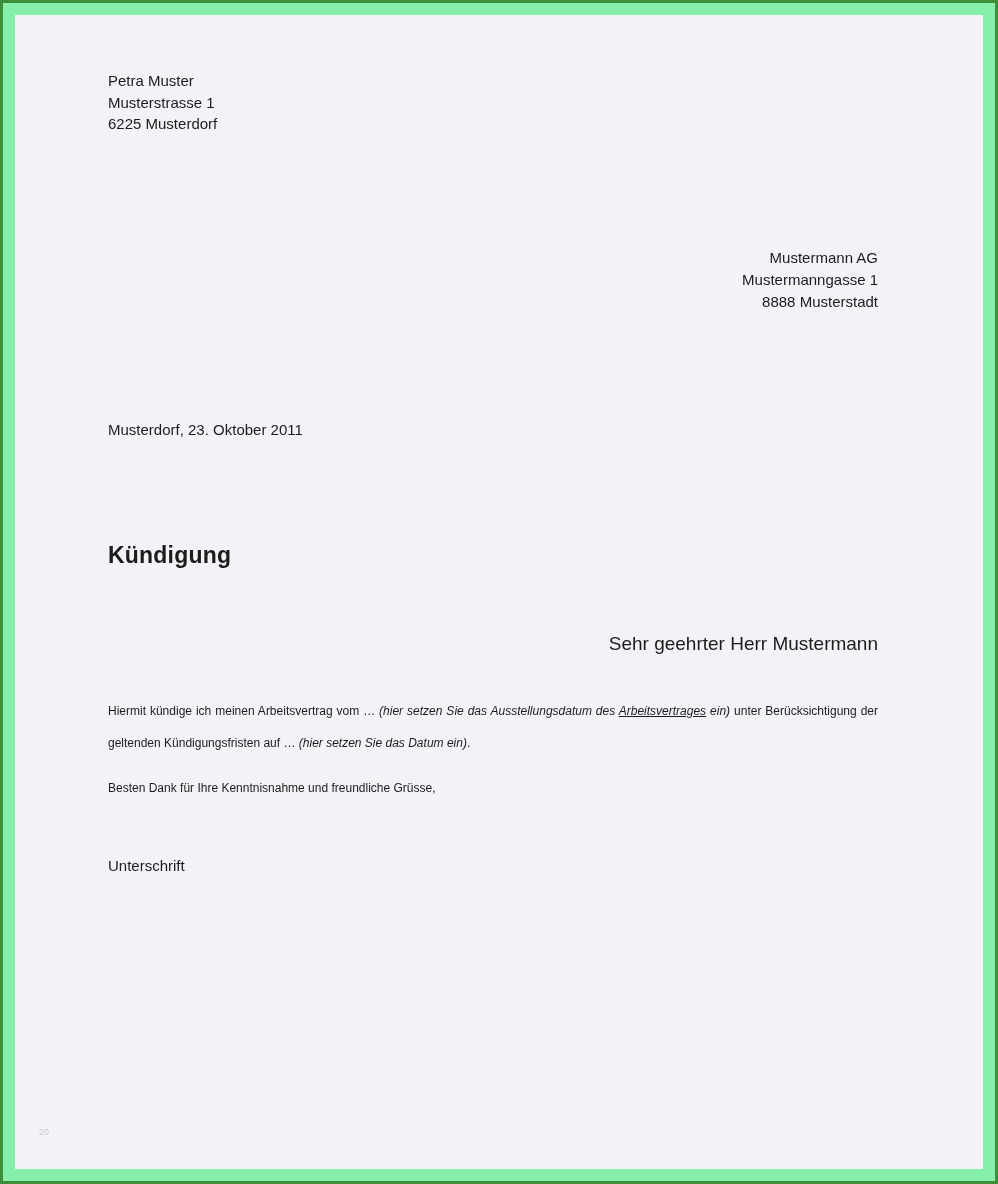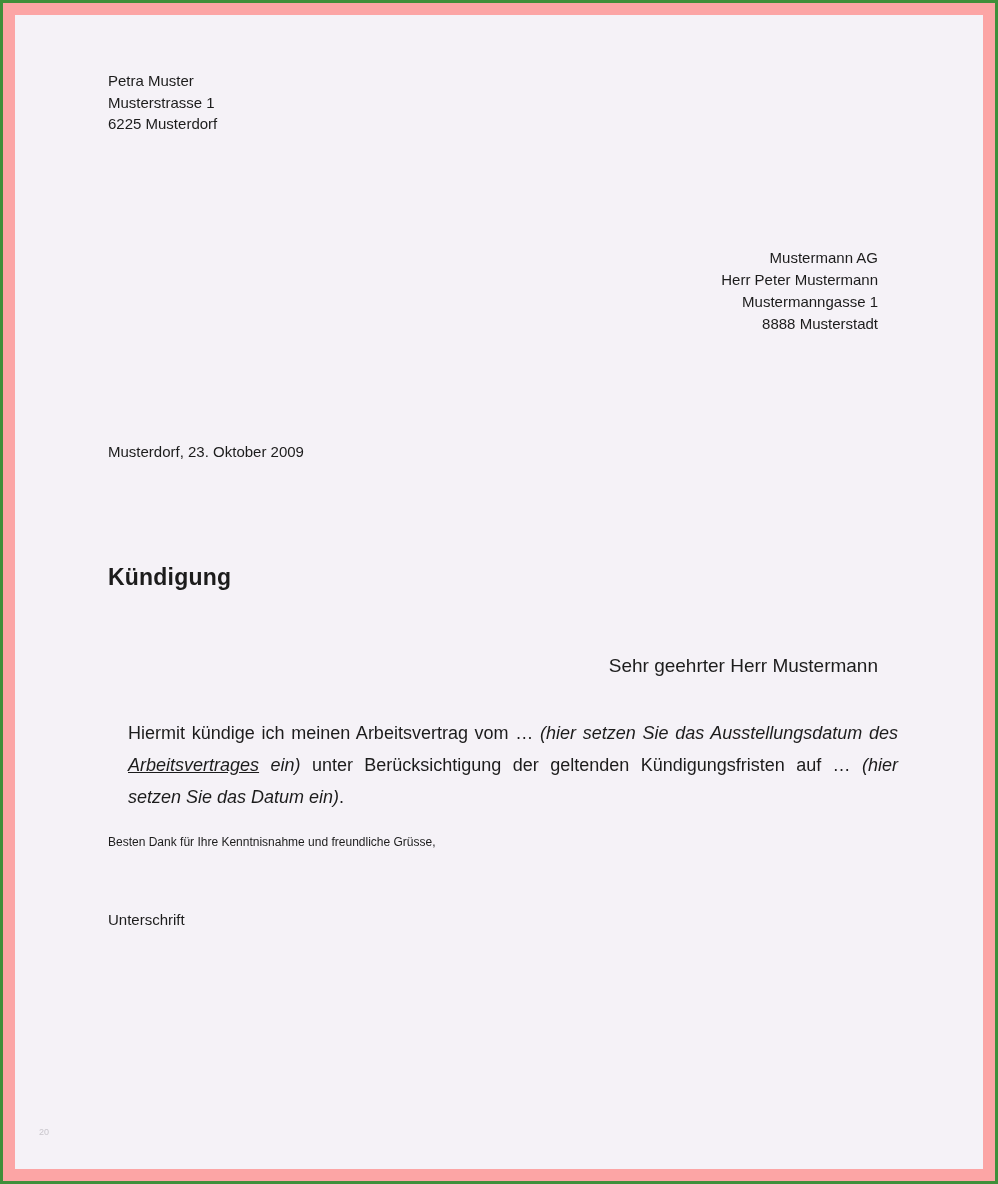--- a/index.html
+++ b/index.html
@@ -5,21 +5,21 @@
   html, body {
     margin: 0;
     padding: 0;
     background: #ffffff;
   }
   .page {
     width: 998px;
     height: 1184px;
     box-sizing: border-box;
     border: 3px solid #3f8f3a;        
-    background: #fca5a5;               
+    background: #86efac;               
     padding: 12px;
     font-family: "Liberation Sans", "DejaVu Sans", sans-serif;
   }
   .paper {
     position: relative;
     width: 100%;
     height: 100%;
     box-sizing: border-box;
     background: #f5f2f7;               
     color: #1c1c1c;
@@ -52,25 +52,24 @@
     font-weight: bold;
     letter-spacing: 0.2px;
   }
   .salutation {
     margin-top: 64px;
     font-size: 19px;
     text-align: right;
   }
   .body-paragraph {
     margin-top: 40px;
-    font-size: 18px;
+    font-size: 12px;
     line-height: 32px;
     text-align: justify;
     width: 770px;
-    margin-left: 20px;
   }
   .seg-italic {
     font-style: italic;
   }
   .seg-italic-underline {
     font-style: italic;
     text-decoration: underline;
   }
   .closing-line {
     margin-top: 22px;
@@ -95,26 +94,25 @@
   <div class="paper">
 
     <div class="sender-block">
       <div class="addr-line">Petra Muster</div>
       <div class="addr-line">Musterstrasse 1</div>
       <div class="addr-line">6225 Musterdorf</div>
     </div>
 
     <div class="recipient-block">
       <div class="addr-line">Mustermann AG</div>
-      <div class="addr-line">Herr Peter Mustermann</div>
       <div class="addr-line">Mustermanngasse 1</div>
       <div class="addr-line">8888 Musterstadt</div>
     </div>
 
-    <div class="date-line">Musterdorf, 23. Oktober 2009</div>
+    <div class="date-line">Musterdorf, 23. Oktober 2011</div>
 
     <div class="subject-heading">Kündigung</div>
 
     <div class="salutation">Sehr geehrter Herr Mustermann</div>
 
     <div class="body-paragraph"><span>Hiermit kündige ich meinen Arbeitsvertrag vom … </span><span class="seg-italic">(hier setzen Sie das Ausstellungsdatum des </span><span class="seg-italic-underline">Arbeitsvertrages</span><span class="seg-italic"> ein)</span><span> unter Berücksichtigung der geltenden Kündigungsfristen auf … </span><span class="seg-italic">(hier setzen Sie das Datum ein)</span><span>.</span></div>
 
     <div class="closing-line">Besten Dank für Ihre Kenntnisnahme und freundliche Grüsse,</div>
 
     <div class="signature-label">Unterschrift</div>

